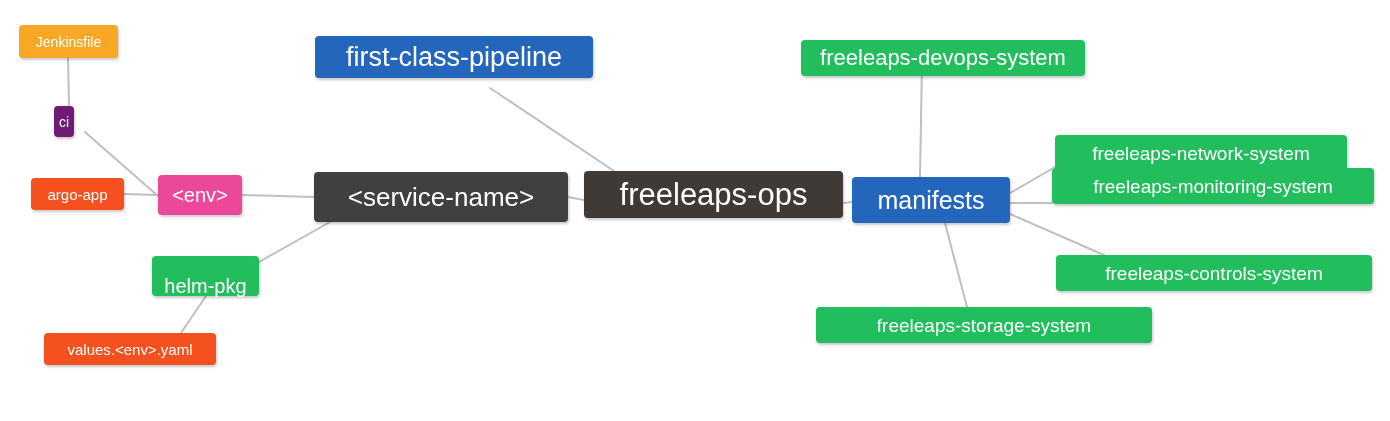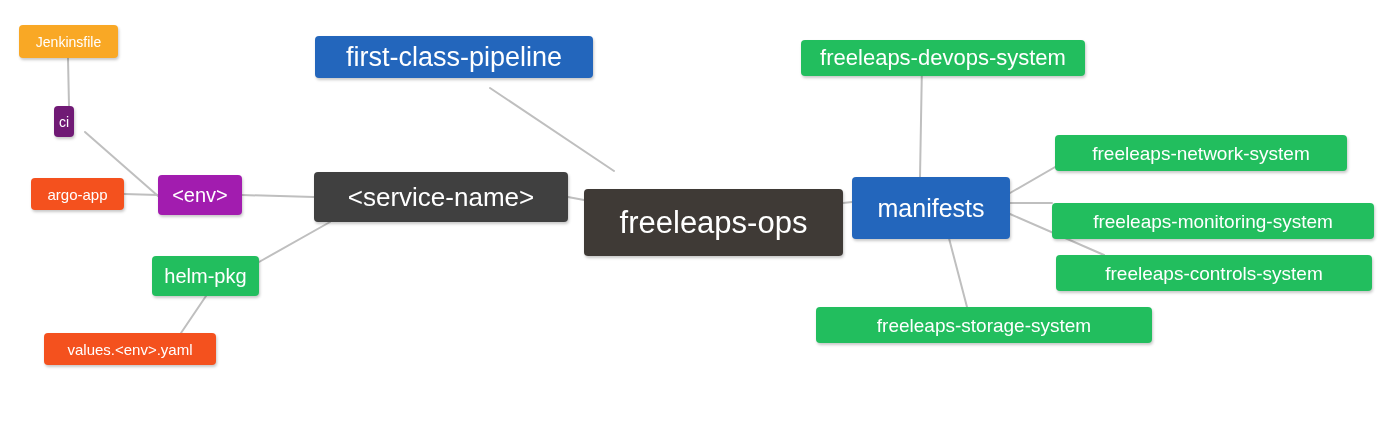--- a/index.html
+++ b/index.html
@@ -61,48 +61,48 @@
   <div id="nodes">
       <div class="node" style="left: 19px; top: 25px; width: 99px; height: 33px; background: rgb(249, 168, 37); color: rgb(255, 255, 255); font-size: 14px;">
         <span>Jenkinsfile</span>
       </div>
       <div class="node" style="left: 54px; top: 106px; width: 14px; height: 31px; background: #701a75; color: rgb(255, 255, 255); font-size: 14px;">
         <span>ci</span>
       </div>
       <div class="node" style="left: 31px; top: 178px; width: 93px; height: 32px; background: rgb(244, 81, 30); color: rgb(255, 255, 255); font-size: 15px;">
         <span>argo-app</span>
       </div>
-      <div class="node" style="left: 158px; top: 175px; width: 84px; height: 40px; background: #a21caf; color: rgb(255, 255, 255); font-size: 20px;">
+      <div class="node" style="left: 158px; top: 175px; width: 84px; height: 40px; background: #ec4899; color: rgb(255, 255, 255); font-size: 20px;">
         <span>&lt;env&gt;</span>
       </div>
-      <div class="node" style="left: 152px; top: 256px; width: 107px; height: 40px; background: rgb(34, 190, 94); color: rgb(255, 255, 255); font-size: 20px;">
+      <div class="node" style="left: 152px; top: 256px; width: 107px; height: 40px; background: rgb(34, 190, 94); color: rgb(255, 255, 255); font-size: 20px; align-items: flex-end;">
         <span>helm-pkg</span>
       </div>
       <div class="node" style="left: 9px; top: 333px; width: 172px; height: 32px; background: rgb(244, 81, 30); color: rgb(255, 255, 255); font-size: 15px; margin-left: 35px;">
         <span>values.&lt;env&gt;.yaml</span>
       </div>
       <div class="node" style="left: 315px; top: 36px; width: 278px; height: 42px; background: rgb(35, 102, 188); color: rgb(255, 255, 255); font-size: 27px;">
         <span>first-class-pipeline</span>
       </div>
       <div class="node" style="left: 314px; top: 172px; width: 254px; height: 50px; background: #404040; color: rgb(255, 255, 255); font-size: 26px;">
         <span>&lt;service-name&gt;</span>
       </div>
-      <div class="node" style="left: 584px; top: 189px; width: 259px; height: 67px; background: rgb(63, 58, 54); color: rgb(255, 255, 255); font-size: 31px;">
+      <div class="node" style="left: 584px; top: 171px; width: 259px; height: 47px; background: rgb(63, 58, 54); color: rgb(255, 255, 255); font-size: 31px;">
         <span>freeleaps-ops</span>
       </div>
-      <div class="node" style="left: 852px; top: 177px; width: 158px; height: 62px; background: rgb(35, 102, 188); color: rgb(255, 255, 255); font-size: 25px; align-items: center;">
+      <div class="node" style="left: 852px; top: 177px; width: 158px; height: 46px; background: rgb(35, 102, 188); color: rgb(255, 255, 255); font-size: 25px; align-items: center;">
         <span>manifests</span>
       </div>
       <div class="node" style="left: 801px; top: 40px; width: 284px; height: 36px; background: rgb(34, 190, 94); color: rgb(255, 255, 255); font-size: 22px;">
         <span>freeleaps-devops-system</span>
       </div>
       <div class="node" style="left: 1055px; top: 112px; width: 292px; height: 36px; background: rgb(34, 190, 94); color: rgb(255, 255, 255); font-size: 19px; margin-top: 23px;">
         <span>freeleaps-network-system</span>
       </div>
-      <div class="node" style="left: 1052px; top: 203px; width: 322px; height: 36px; background: rgb(34, 190, 94); color: rgb(255, 255, 255); font-size: 19px;">
+      <div class="node" style="left: 1052px; top: 168px; width: 322px; height: 36px; background: rgb(34, 190, 94); color: rgb(255, 255, 255); font-size: 19px;">
         <span>freeleaps-monitoring-system</span>
       </div>
       <div class="node" style="left: 1056px; top: 255px; width: 316px; height: 36px; background: rgb(34, 190, 94); color: rgb(255, 255, 255); font-size: 19px;">
         <span>freeleaps-controls-system</span>
       </div>
       <div class="node" style="left: 816px; top: 307px; width: 336px; height: 36px; background: rgb(34, 190, 94); color: rgb(255, 255, 255); font-size: 19px;">
         <span>freeleaps-storage-system</span>
       </div>
     </div>
 </div>

